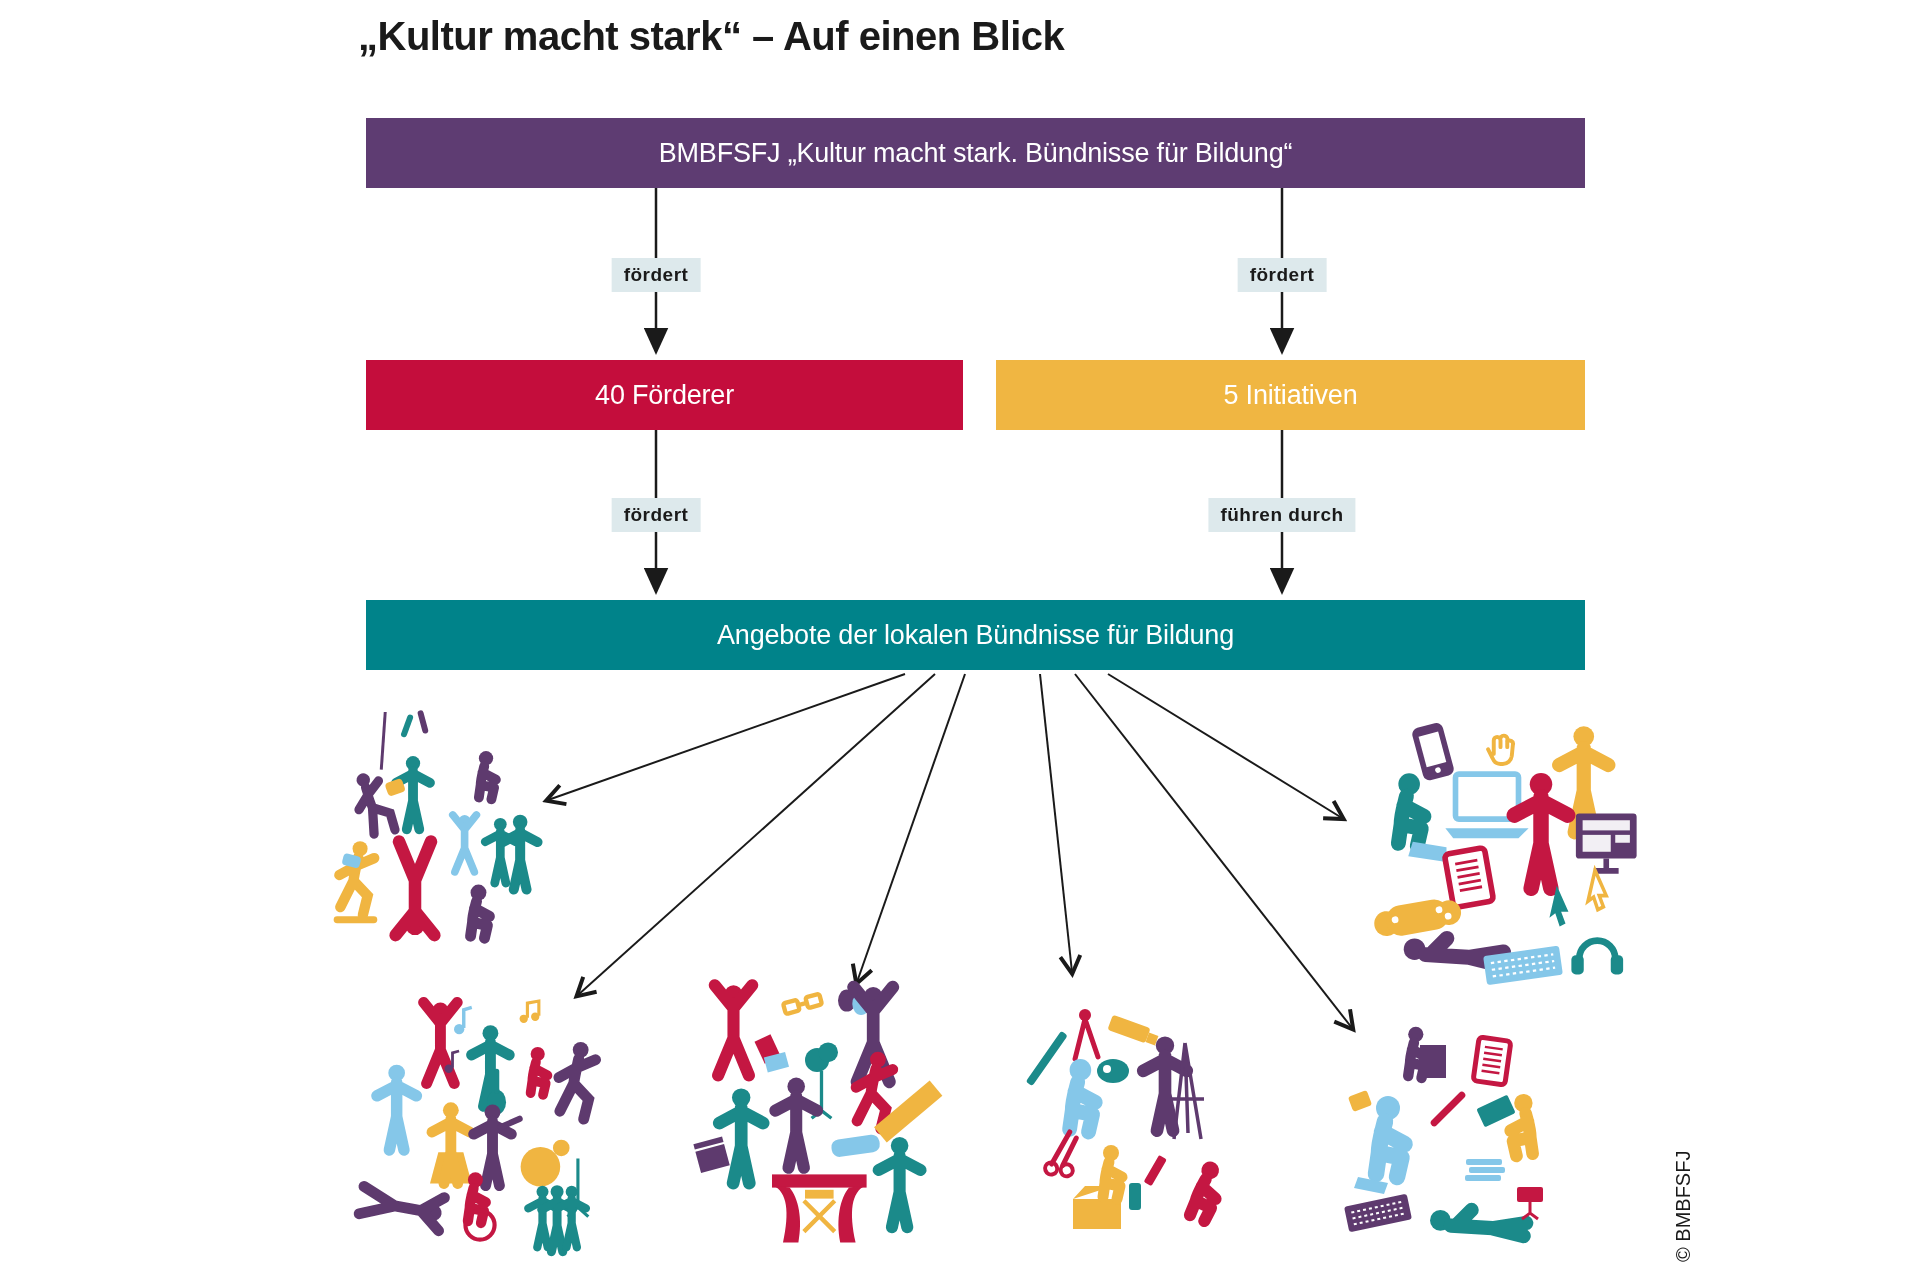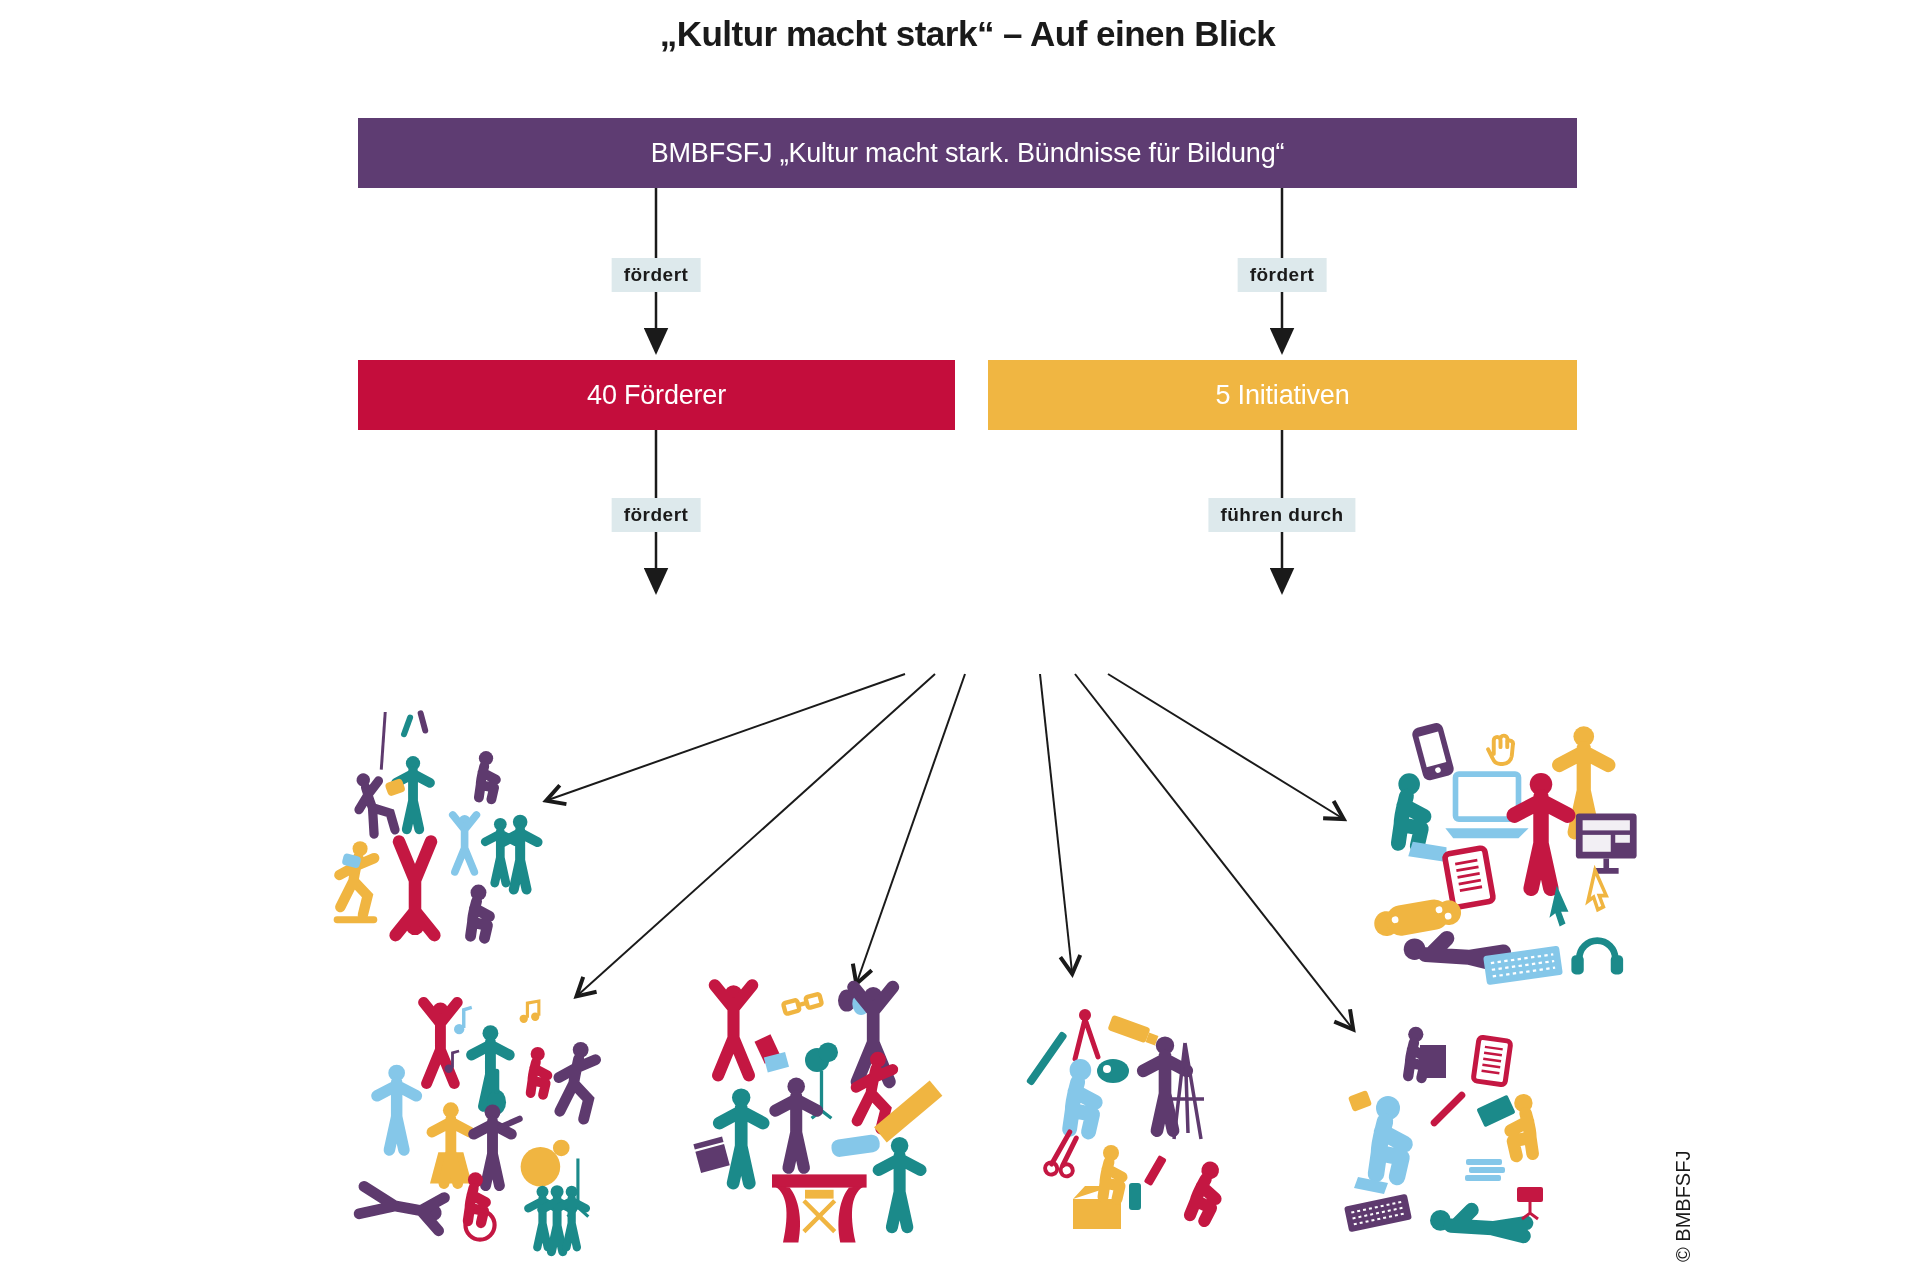--- a/index.html
+++ b/index.html
@@ -5,27 +5,27 @@
   * { margin:0; padding:0; box-sizing:border-box; }
   html,body { background:#ffffff; }
   body {
     width:1917px; height:1278px; position:relative; overflow:hidden;
     font-family:"Liberation Sans", sans-serif; color:#1a1a1a;
   }
   .stage { position:absolute; inset:0; }
 
   .title {
     position:absolute; left:358px; top:14px; width:1219px;
-    text-align:center; font-size:35px; font-weight:bold; letter-spacing:-0.5px;
+    text-align:left; font-size:40px; font-weight:bold; letter-spacing:-0.5px;
     color:#1a1a1a;
   }
 
   .node {
     position:absolute; display:flex; align-items:center; justify-content:center;
-    color:#ffffff; font-size:27px; letter-spacing:-0.2px;
+    color:#ffffff; font-size:27px; letter-spacing:-0.2px;margin-left:8px;
   }
   .node-program   { left:358px;  top:118px; width:1219px; height:70px; background:#5e3c72; }
   .node-funders   { left:358px;  top:360px; width:597px;  height:70px; background:#c40d3c; }
   .node-initiatives{ left:988px; top:360px; width:589px;  height:70px; background:#f0b642; }
   .node-offers    { left:358px;  top:600px; width:1219px; height:70px; background:#00838a; }
 
   .edge-label {
     position:absolute; transform:translateX(-50%);
     background:#dde9ec; color:#1a1a1a; font-size:19px; letter-spacing:0.5px;
     padding:6px 12px; white-space:nowrap;font-weight:bold;
@@ -88,20 +88,23 @@
   <div class="title">„Kultur macht stark“ – Auf einen Blick</div>
 
   <div class="node node-program">
     <span>BMBFSFJ „Kultur macht stark. Bündnisse für Bildung“</span>
   </div>
   <div class="node node-funders">
     <span>40 Förderer</span>
   </div>
   <div class="node node-initiatives">
     <span>5 Initiativen</span>
+  </div>
+  <div class="node node-offers">
+    <span>Angebote der lokalen Bündnisse für Bildung</span>
   </div>
 
   <svg class="overlay">
     <defs>
       <marker id="tri" markerWidth="11" markerHeight="10" refX="9" refY="5" orient="auto">
         <path d="M0 0 L11 5 L0 10 Z" fill="#1a1a1a"></path>
       </marker>
       <marker id="vee" markerWidth="13" markerHeight="12" refX="10" refY="6" orient="auto">
         <path d="M2 1 L11 6 L2 11" fill="none" stroke="#1a1a1a" stroke-width="2"></path>
       </marker>

